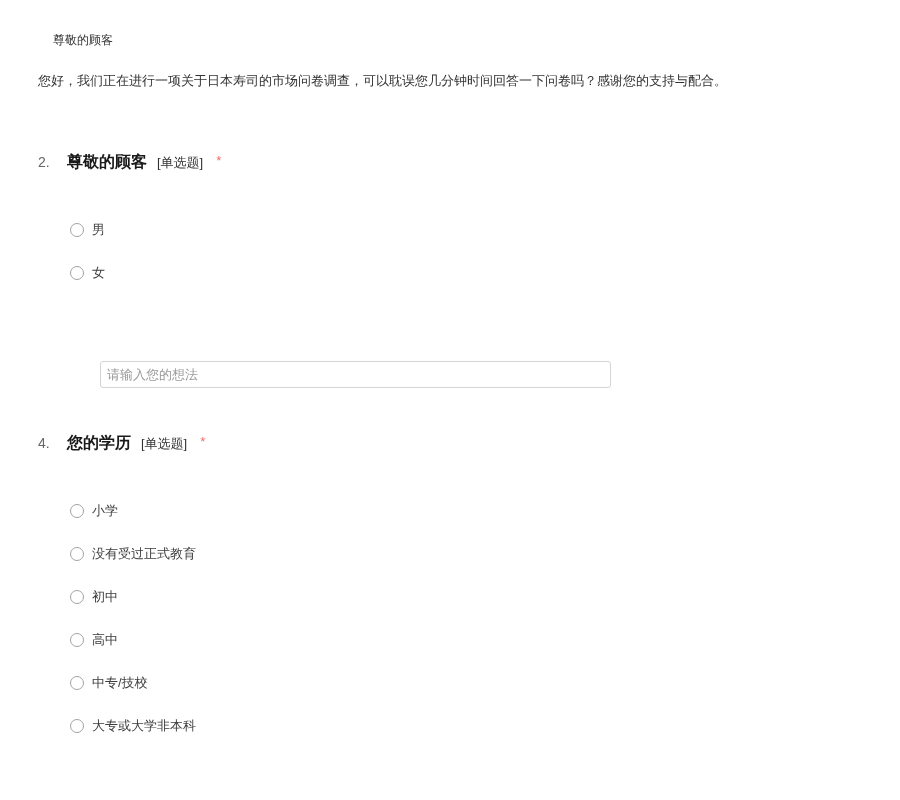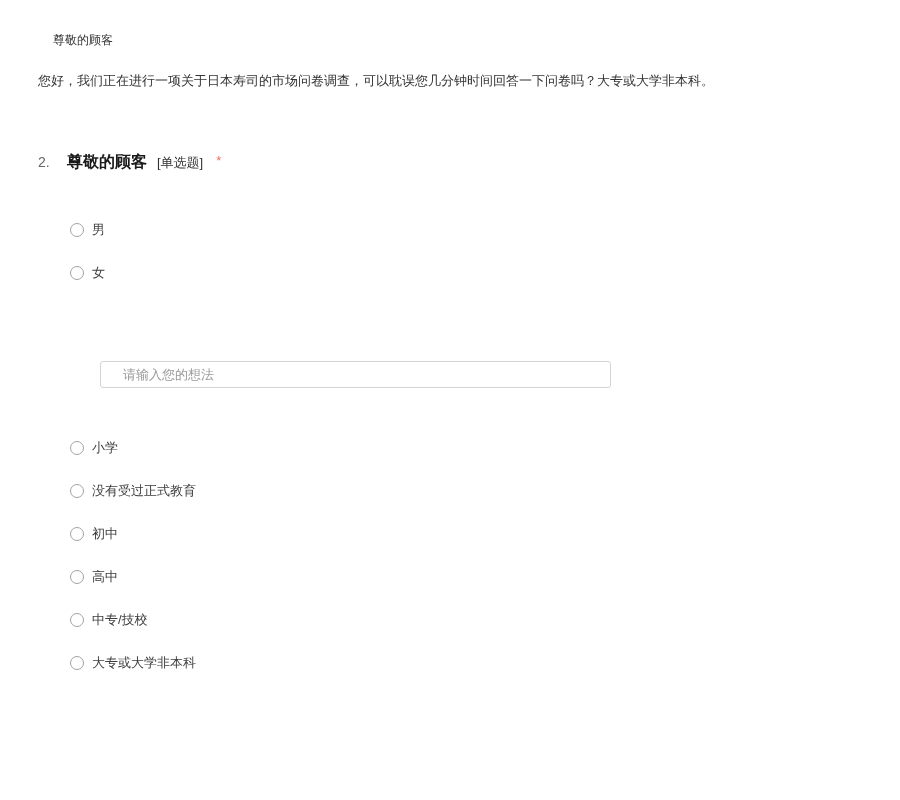--- a/index.html
+++ b/index.html
@@ -89,36 +89,36 @@
     color: #3d3d3d;
     line-height: 15px;
   }
   .q-body-text { margin-top: 81px; }
   .text-input {
     display: block;
     box-sizing: border-box;
     width: 511px;
     height: 27px;
     margin-left: 62px;
-    padding: 0 22px;
+    padding: 0 6px;
     border: 1px solid #d4d4d4;
     border-radius: 3px;
     font-size: 13px;
     color: #333333;
     outline: none;
     font-family: "Liberation Sans", "DejaVu Sans", sans-serif;
   }
   .text-input::placeholder { color: #9a9a9a; opacity: 1; }
 </style>
 </head>
 <body>
 
 <div class="page">
   <h1 class="greeting-title">尊敬的顾客</h1>
-  <p class="greeting-desc">您好，我们正在进行一项关于日本寿司的市场问卷调查，可以耽误您几分钟时间回答一下问卷吗？大专或大学非本科。</p>
+  <p class="greeting-desc">您好，我们正在进行一项关于日本寿司的市场问卷调查，可以耽误您几分钟时间回答一下问卷吗？感谢您的支持与配合。</p>
   <div id="questions">
   <section class="question">
     <div class="q-header">
       <span class="q-number">2.</span><span class="q-title">尊敬的顾客</span><span class="q-tag">[单选题]</span><span class="q-star" style="color: rgb(245, 108, 108);">*</span>
     </div>
   <div class="q-options">
   <label class="option-row">
     <span class="radio"></span>
     <span class="option-label">男</span>
   </label>
@@ -130,20 +130,23 @@
 </div>
       </section>
 
   <section class="question">
   <div class="q-body-text">
   <input class="text-input" type="text" placeholder="请输入您的想法" style="">
 </div>
       </section>
 
   <section class="question">
+    <div class="q-header">
+      <span class="q-number">4.</span><span class="q-title">您的学历</span><span class="q-tag">[单选题]</span><span class="q-star" style="color: rgb(245, 108, 108);">*</span>
+    </div>
   <div class="q-options">
   <label class="option-row">
     <span class="radio"></span>
     <span class="option-label">小学</span>
   </label>
 
   <label class="option-row">
     <span class="radio"></span>
     <span class="option-label">没有受过正式教育</span>
   </label>

